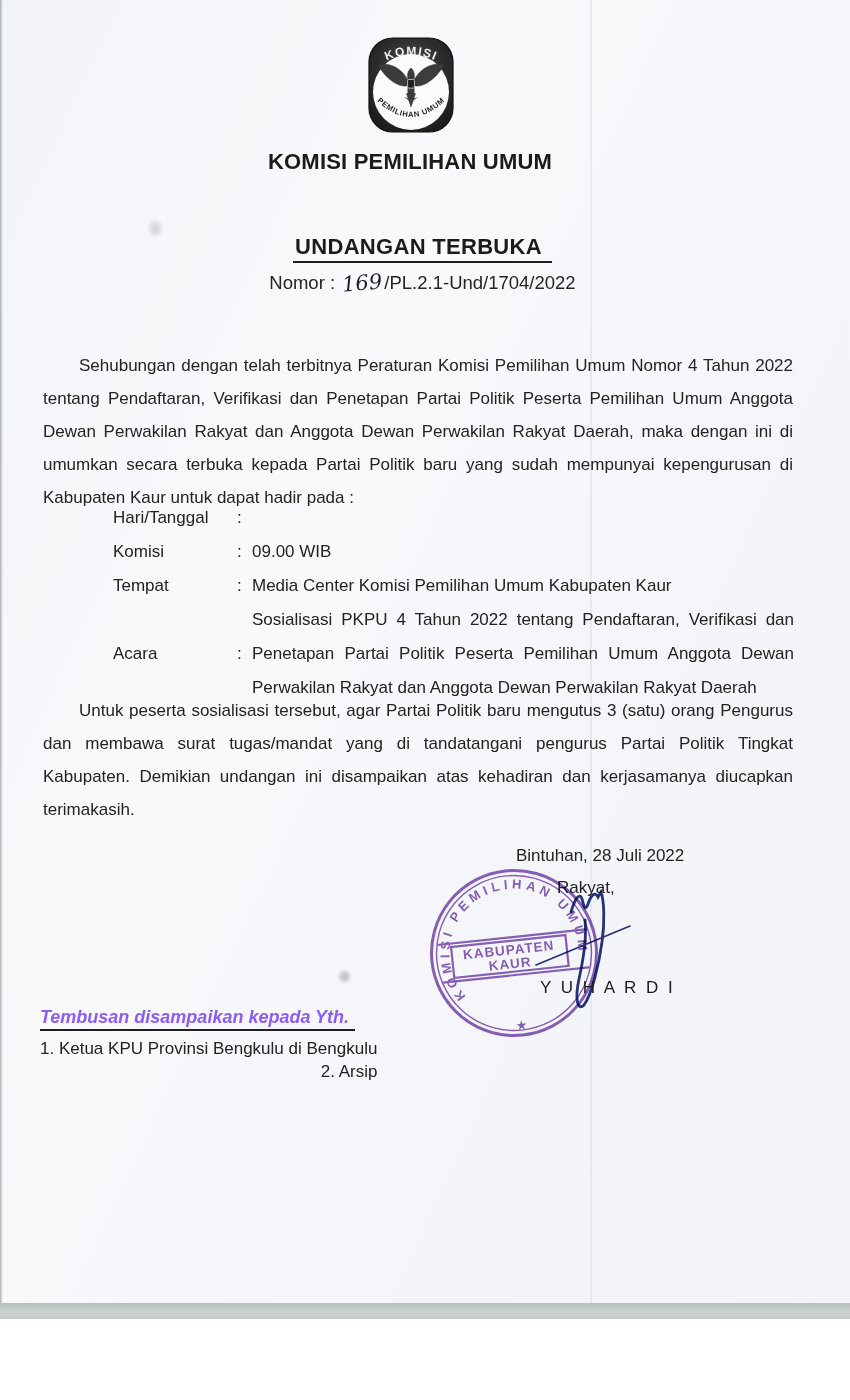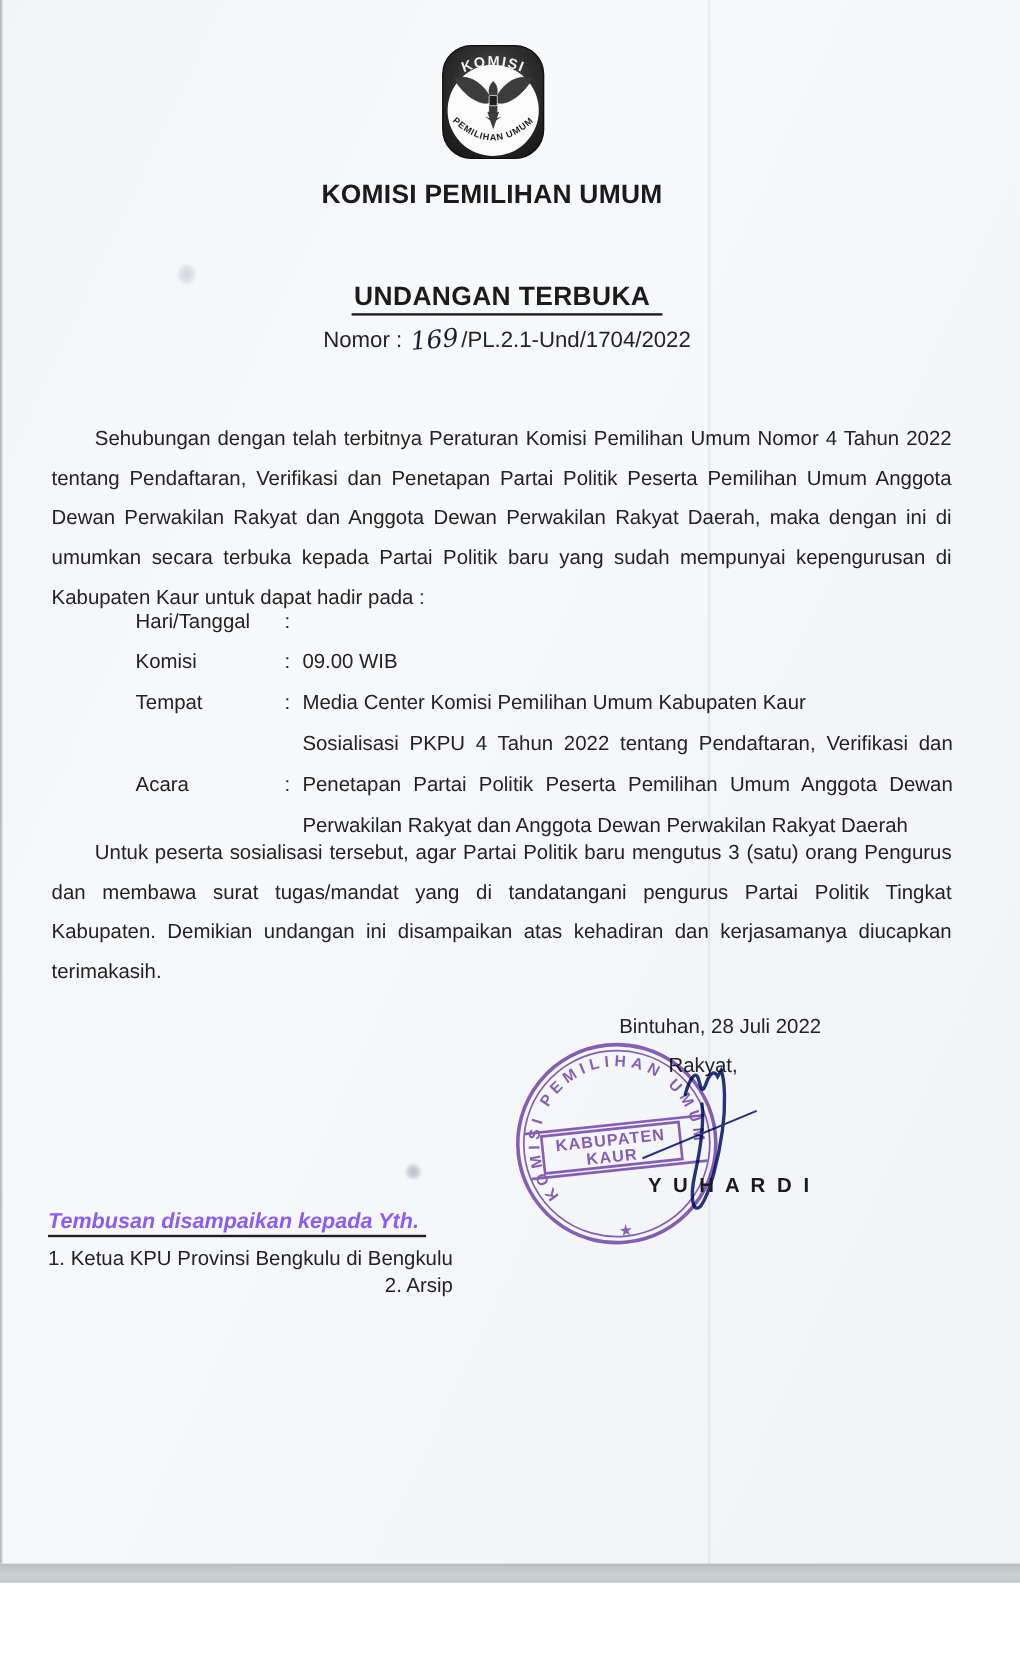--- a/index.html
+++ b/index.html
@@ -62,21 +62,21 @@
   .details{position:absolute;left:113px;top:501px;width:681px;font-size:17px;line-height:34px;color:#232323;}
   .drow{display:flex;align-items:center;}
   .dlabel{width:124px;flex:none;}
   .dsep{width:15px;flex:none;}
   .dval{flex:1;text-align:justify;}
 
   
   .sig-date{position:absolute;left:497px;top:846px;font-size:17px;color:#232323;margin-left:19px;}
   .sig-role{position:absolute;left:557px;top:878px;font-size:17px;color:#232323;}
   .sig-name{
-    position:absolute;left:540px;top:978px;font-size:17px;font-weight:bold;
+    position:absolute;left:540px;top:978px;font-size:17px;font-weight:normal;
     letter-spacing:2.5px;color:#1b1b1b;text-align:right;
   }
   .stamp{
     position:absolute;left:427px;top:866px;width:174px;height:174px;
     transform:rotate(-6deg);opacity:.88;mix-blend-mode:multiply;
   }
   .signature-ink{
     position:absolute;left:525px;top:868px;width:135px;height:152px;
     mix-blend-mode:multiply;
   }

